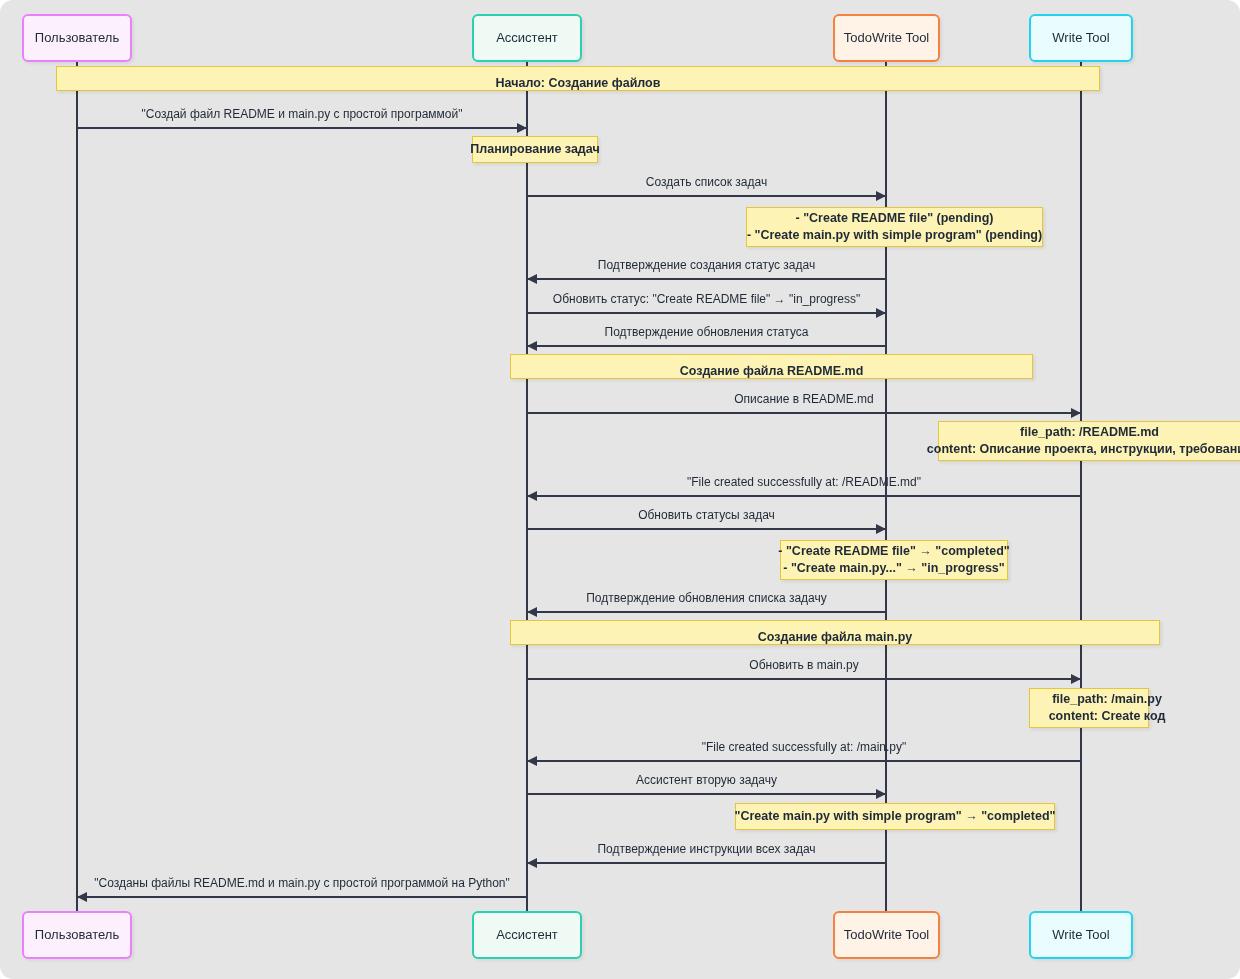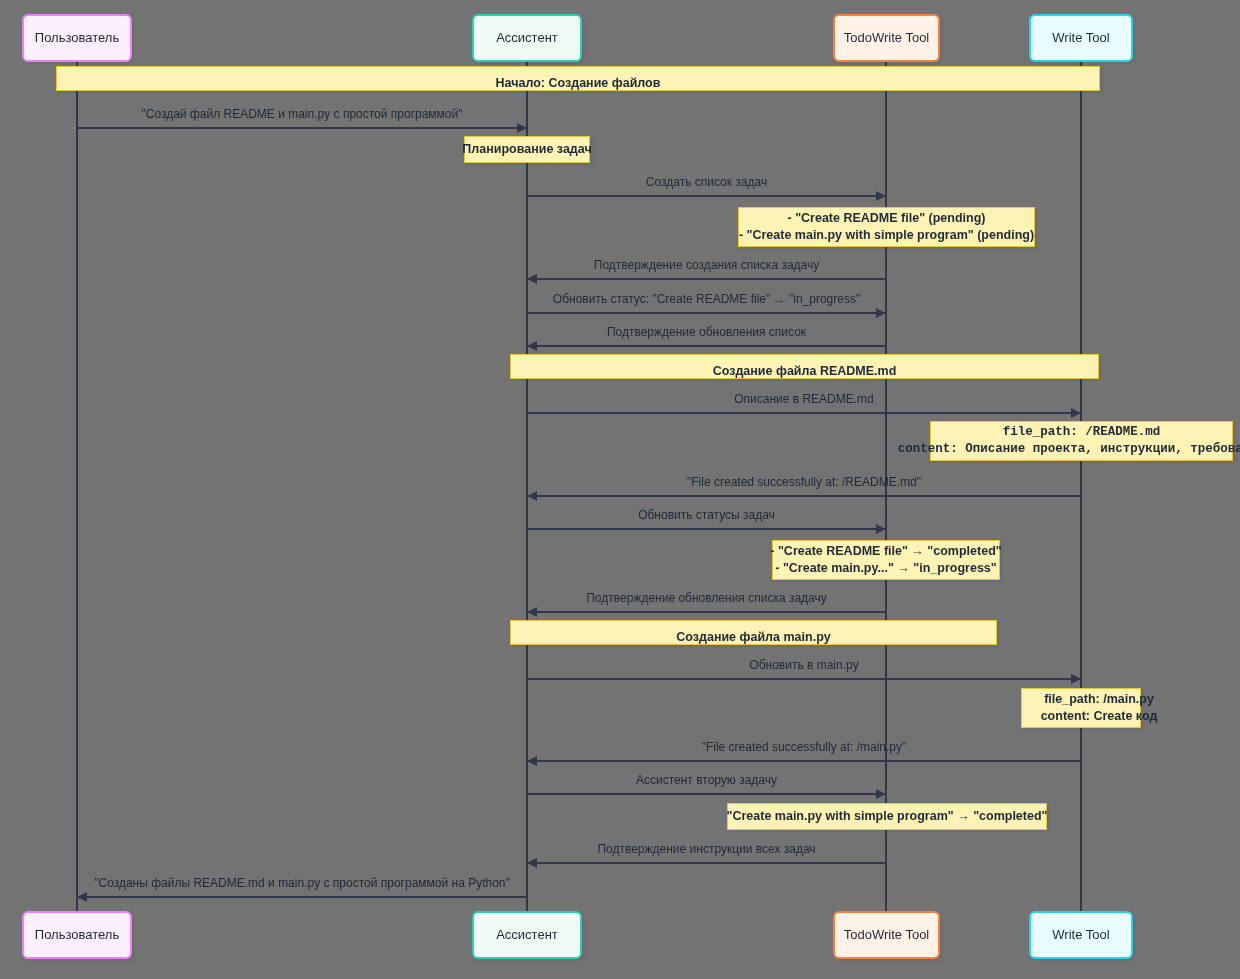--- a/index.html
+++ b/index.html
@@ -10,21 +10,22 @@
   }
   body {
     font-family: "Liberation Sans", "DejaVu Sans", sans-serif;
     color: #1f2937;
   }
   #diagram {
     position: relative;
     width: 1240px;
     height: 979px;
     overflow: hidden;
-    background: #737373;
+    background: #e5e5e5;
+    border-radius: 13px;
   }
   
   .lifeline {
     position: absolute;
     width: 2px;
     background: #33374a;
     z-index: 1;
   }
   
   .actor {
@@ -70,20 +71,21 @@
     align-items: center;
     justify-content: center;
     font-size: 12.5px;
     font-weight: bold;
     color: #1f2937;
     z-index: 5;
     box-shadow: 2px 2px 3px rgba(0,0,0,0.07);
     line-height: 1.35;
     white-space: nowrap;
     padding: 3px 8px;
+    margin-left: 8px;
   }
   .note .nline { display: block; }
   
   .msg {
     position: absolute;
     z-index: 3;
   }
   .msg .msg-line {
     position: absolute;
     left: 0;
@@ -151,37 +153,37 @@
   <div class="actor" style="left:833px; top:911px; width:107px; height:48px; background:#fff3e8; border-color:#f4813f;">
     <span>TodoWrite Tool</span>
   </div>
   <div class="actor" style="left:1029px; top:911px; width:104px; height:48px; background:#e9fdff; border-color:#22d3ee;">
     <span>Write Tool</span>
   </div>
 
   <div class="banner" style="left:56px; top:66px; width:1044px; height:25px;">
     <span>Начало: Создание файлов</span>
   </div>
-  <div class="banner" style="left:510px; top:354px; width:589px; height:25px;">
+  <div class="banner" style="left:510px; top:354px; width:523px; height:25px;">
     <span>Создание файла README.md</span>
   </div>
-  <div class="banner" style="left:510px; top:620px; width:487px; height:25px;">
+  <div class="banner" style="left:510px; top:620px; width:650px; height:25px;">
     <span>Создание файла main.py</span>
   </div>
 
   <div class="note" style="left:464px; top:136px; width:126px; height:27px;">
     <span class="nline">Планирование задач</span>
   </div>
 
   <div class="note" style="left:738px; top:207px; width:297px; height:40px;">
     <span class="nline">- "Create README file" (pending)</span>
     <span class="nline">- "Create main.py with simple program" (pending)</span>
   </div>
 
-  <div class="note" style="left:930px; top:421px; width:303px; height:40px;font-family:Liberation Mono, monospace;">
+  <div class="note" style="left:930px; top:421px; width:303px; height:40px;">
     <span class="nline">file_path: /README.md</span>
     <span class="nline">content: Описание проекта, инструкции, требования</span>
   </div>
 
   <div class="note" style="left:772px; top:540px; width:228px; height:40px;">
     <span class="nline">- "Create README file" → "completed"</span>
     <span class="nline">- "Create main.py..." → "in_progress"</span>
   </div>
 
   <div class="note" style="left:1021px; top:688px; width:120px; height:40px;padding-left:44px;">
@@ -201,33 +203,33 @@
 
   <div class="msg to-right" style="left:527px; top:195px; width:359px;">
     <div class="msg-line"></div>
     <div class="arrowhead"></div>
     <div class="msg-label">Создать список задач</div>
   </div>
 
   <div class="msg to-left" style="left:527px; top:278px; width:359px;">
     <div class="msg-line"></div>
     <div class="arrowhead"></div>
-    <div class="msg-label">Подтверждение создания списка задачу</div>
+    <div class="msg-label">Подтверждение создания статус задач</div>
   </div>
 
   <div class="msg to-right" style="left:527px; top:312px; width:359px;">
     <div class="msg-line"></div>
     <div class="arrowhead"></div>
     <div class="msg-label">Обновить статус: "Create README file" → "in_progress"</div>
   </div>
 
   <div class="msg to-left" style="left:527px; top:345px; width:359px;">
     <div class="msg-line"></div>
     <div class="arrowhead"></div>
-    <div class="msg-label">Подтверждение обновления список</div>
+    <div class="msg-label">Подтверждение обновления статуса</div>
   </div>
 
   <div class="msg to-right" style="left:527px; top:412px; width:554px;">
     <div class="msg-line"></div>
     <div class="arrowhead"></div>
     <div class="msg-label">Описание в README.md</div>
   </div>
 
   <div class="msg to-left" style="left:527px; top:495px; width:554px;">
     <div class="msg-line"></div>

